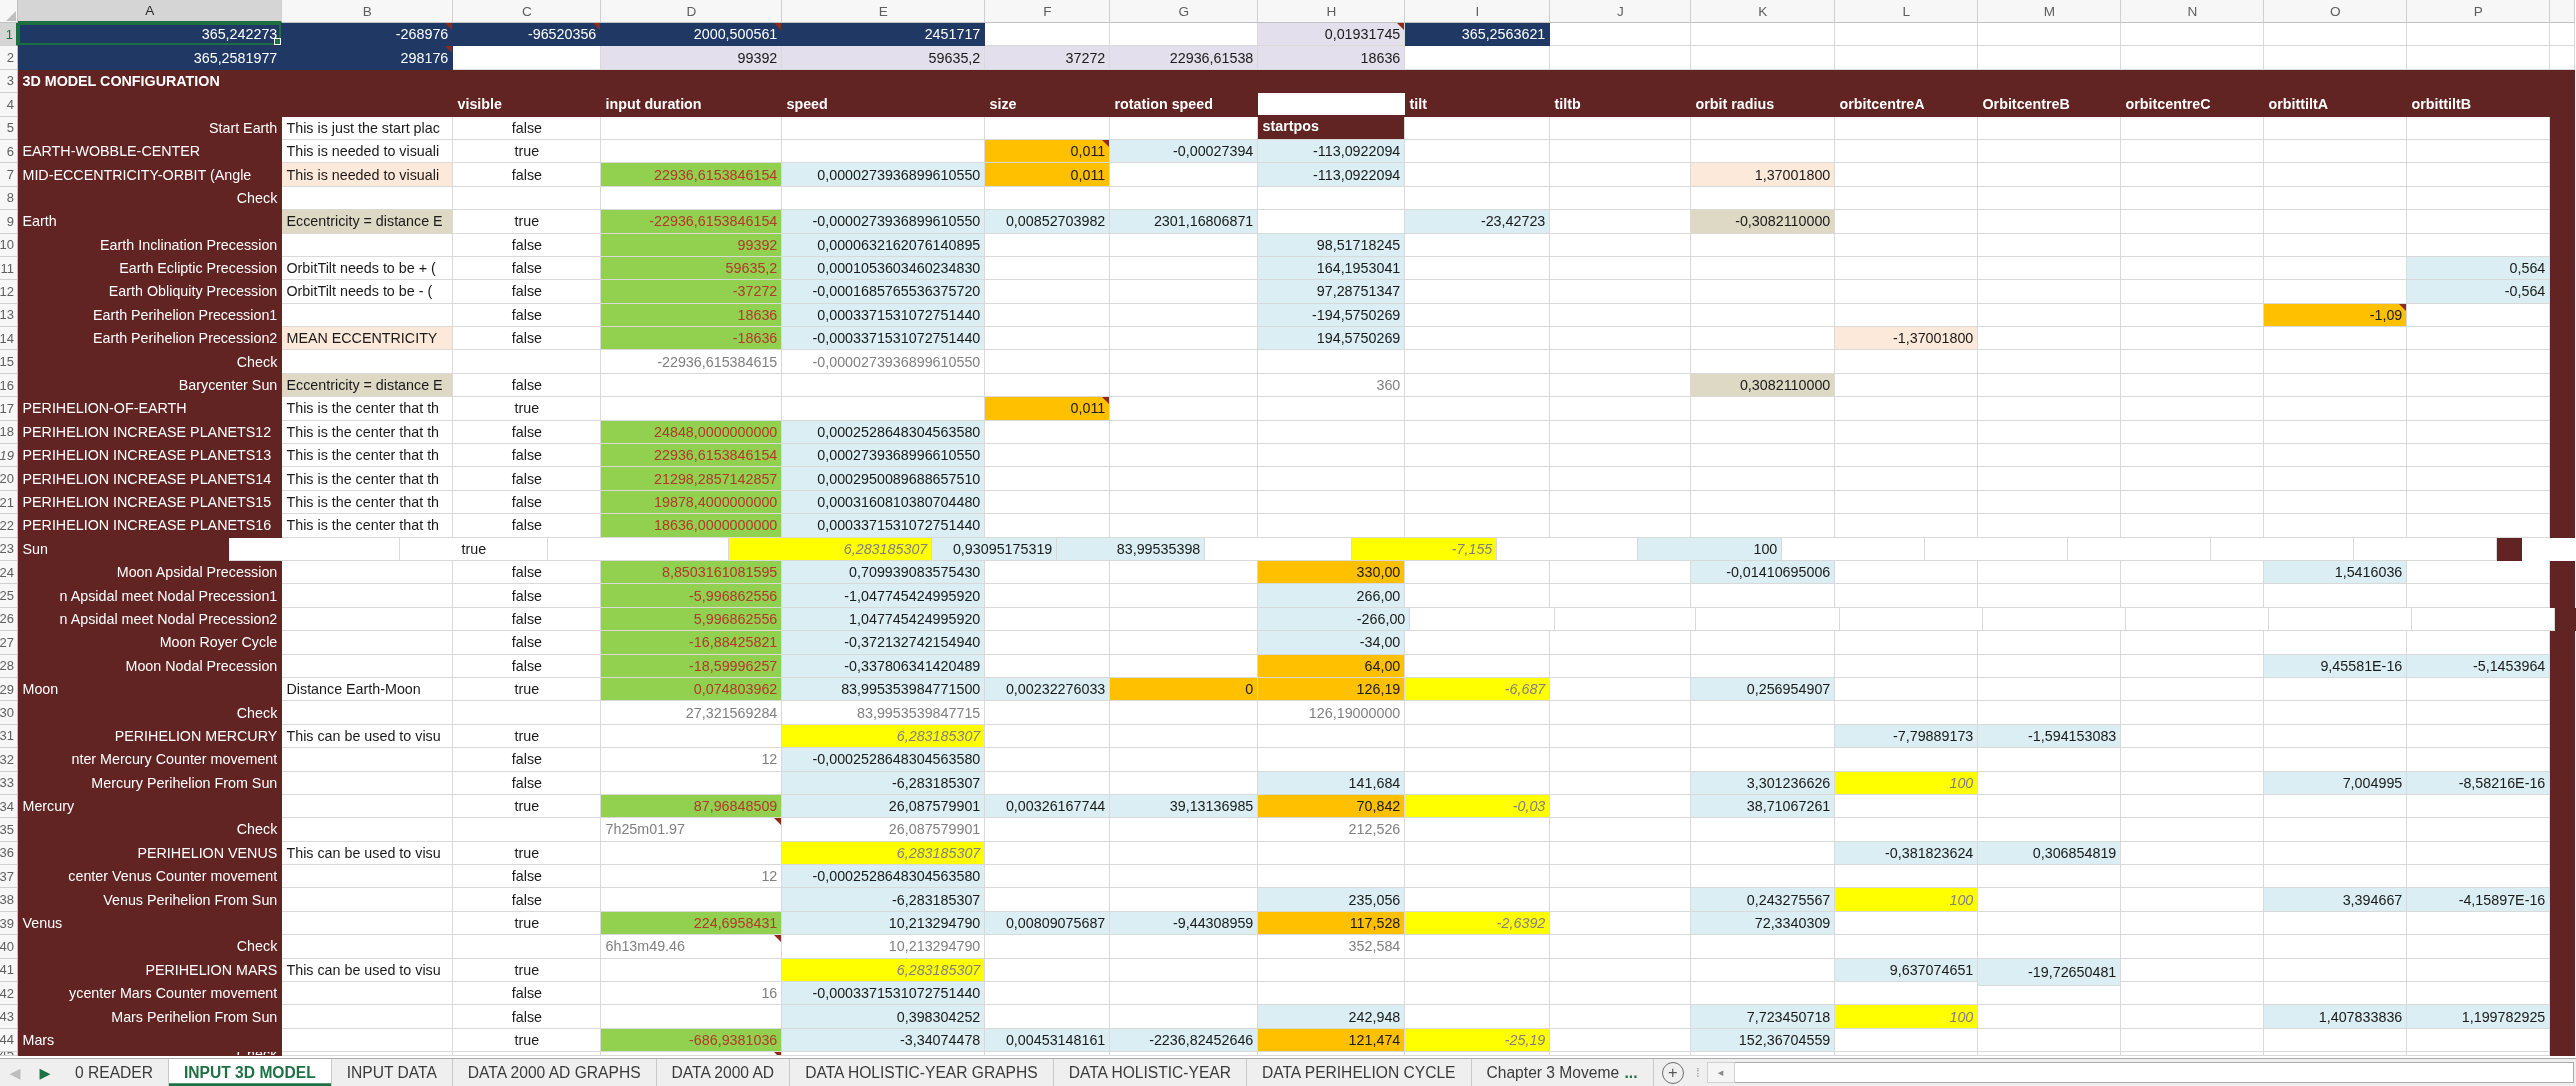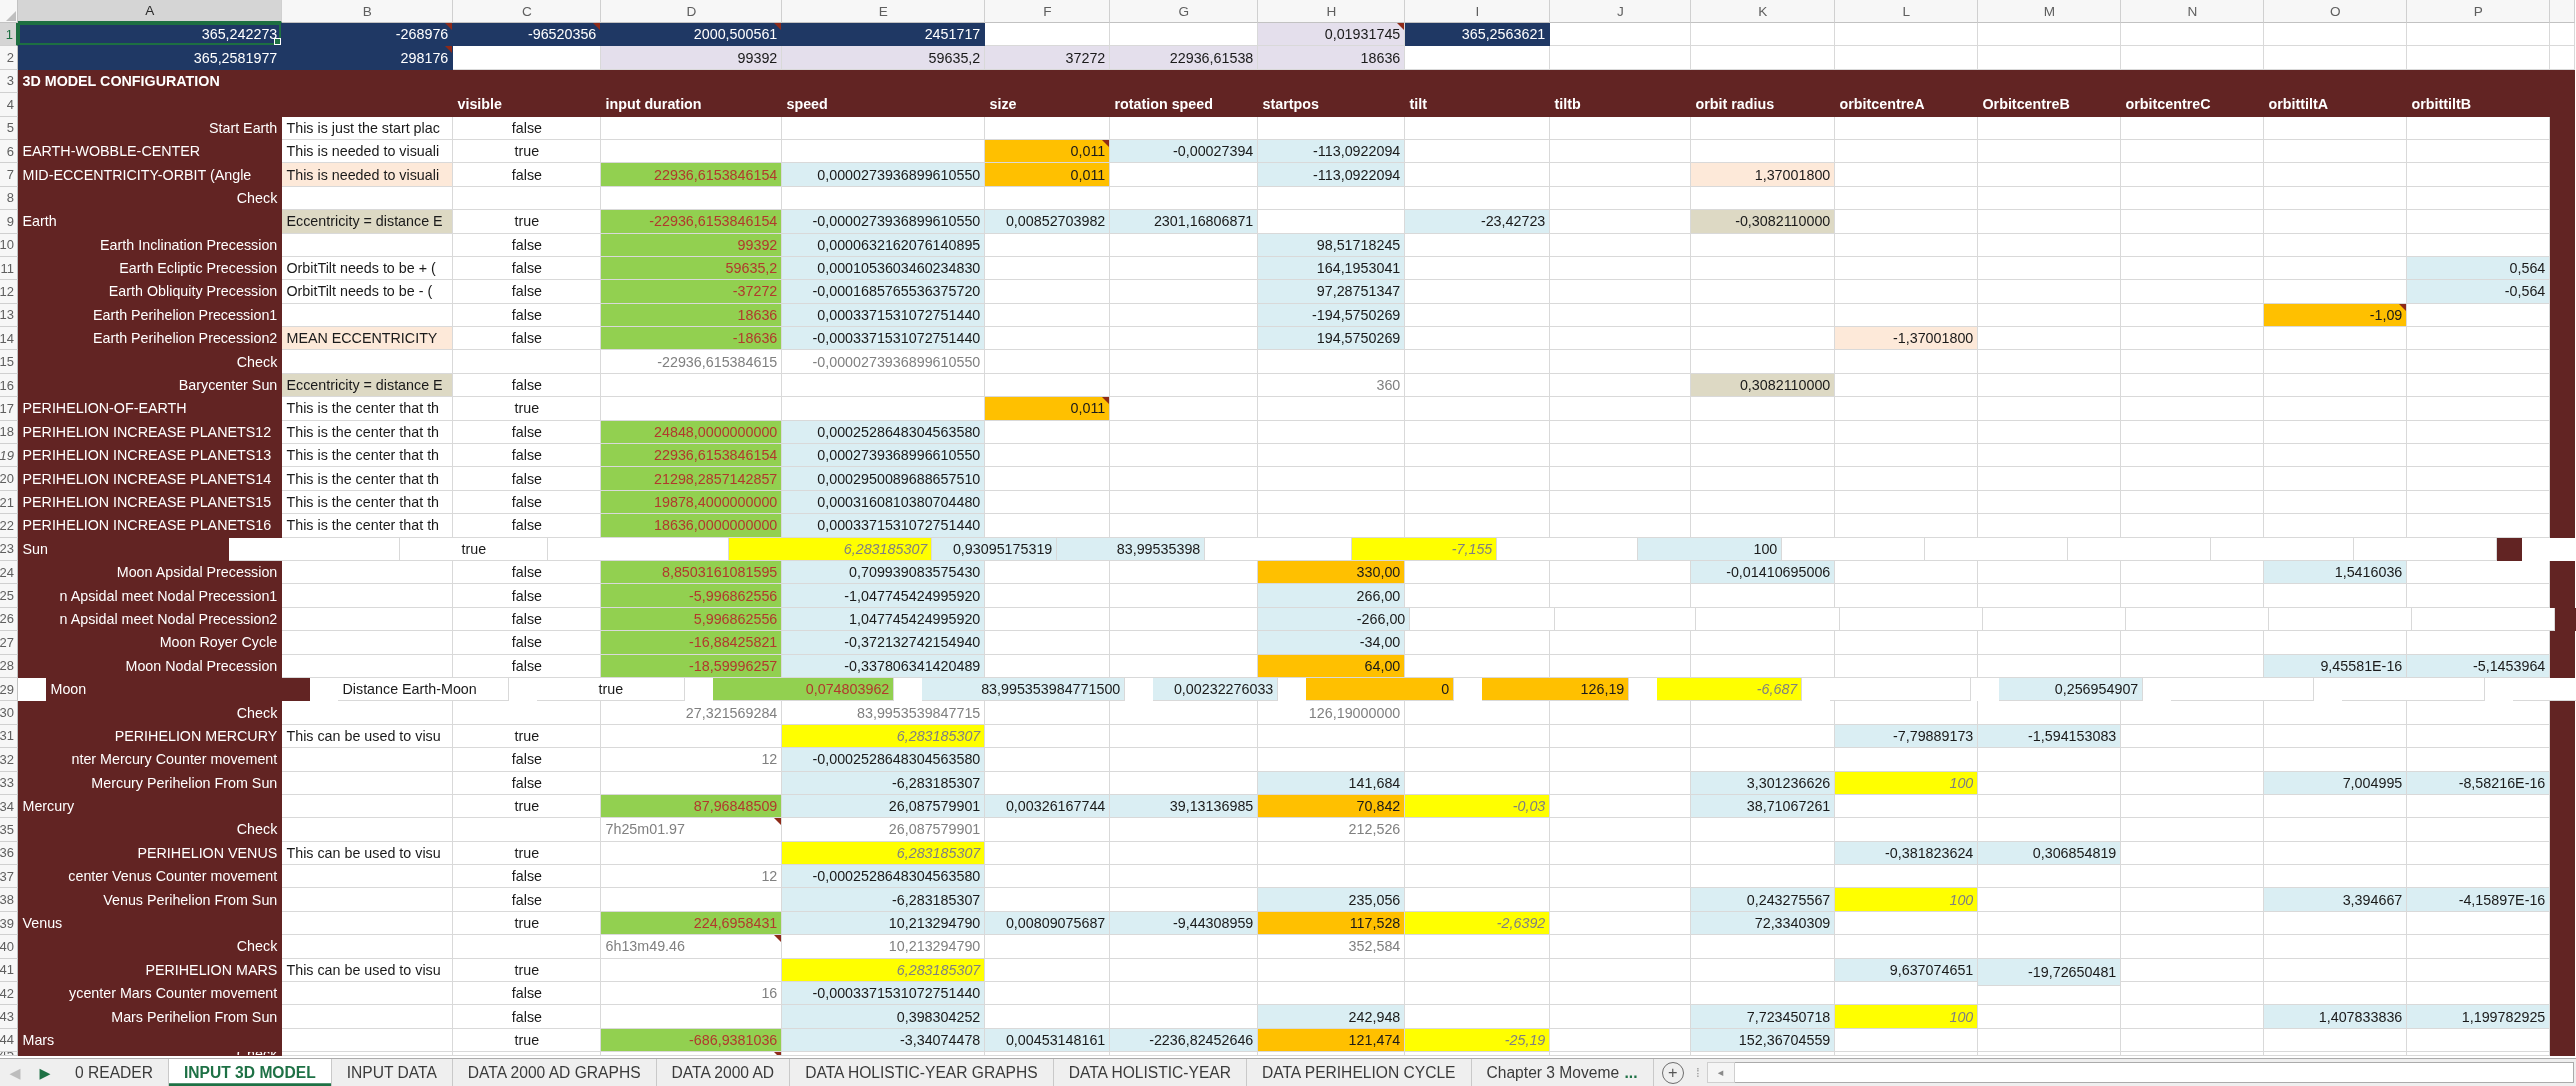--- a/index.html
+++ b/index.html
@@ -184,21 +184,21 @@
         </div>
         <div class="c s-mar s-mar al b" style="width: 203px; height: 23.4px;">
           <span>speed</span>
         </div>
         <div class="c s-mar s-mar al b" style="width: 125px; height: 23.4px;">
           <span>size</span>
         </div>
         <div class="c s-mar s-mar al b" style="width: 148px; height: 23.4px;">
           <span>rotation speed</span>
         </div>
-        <div class="c s-mar s-mar al b" style="width: 147px; height: 23.4px;">
+        <div class="c s-mar s-mar al b" style="width: 147px; height: 23.4px; margin-top: 22px;">
           <span>startpos</span>
         </div>
         <div class="c s-mar s-mar al b" style="width: 145px; height: 23.4px;">
           <span>tilt</span>
         </div>
         <div class="c s-mar s-mar al b" style="width: 141px; height: 23.4px;">
           <span>tiltb</span>
         </div>
         <div class="c s-mar s-mar al b" style="width: 144px; height: 23.4px;">
           <span>orbit radius</span>
@@ -960,21 +960,21 @@
         <div class="c" style="width: 143px; height: 23.4px;"></div>
         <div class="c" style="width: 143px; height: 23.4px;"></div>
         <div class="c s-blu ar" style="width: 143px; height: 23.4px;">
           <span>9,45581E-16</span>
         </div>
         <div class="c s-blu ar" style="width: 143px; height: 23.4px;">
           <span>-5,1453964</span>
         </div>
         <div class="c s-mar" style="width: 24.5px; height: 23.4px;"></div>
       </div>
-      <div class="g-row" style="height: 23.4px; gap: 28px;">
+      <div class="g-row" style="height: 23.4px;">
         <div class="c gut" style="width: 18.4px; height: 23.4px;">29</div>
         <div class="c s-mar s-mar al" style="width: 264px; height: 23.4px;">
           <span>Moon</span>
         </div>
         <div class="c al" style="width: 171px; height: 23.4px;">
           <span>Distance Earth-Moon</span>
         </div>
         <div class="c ac" style="width: 148px; height: 23.4px;">
           <span>true</span>
         </div>

